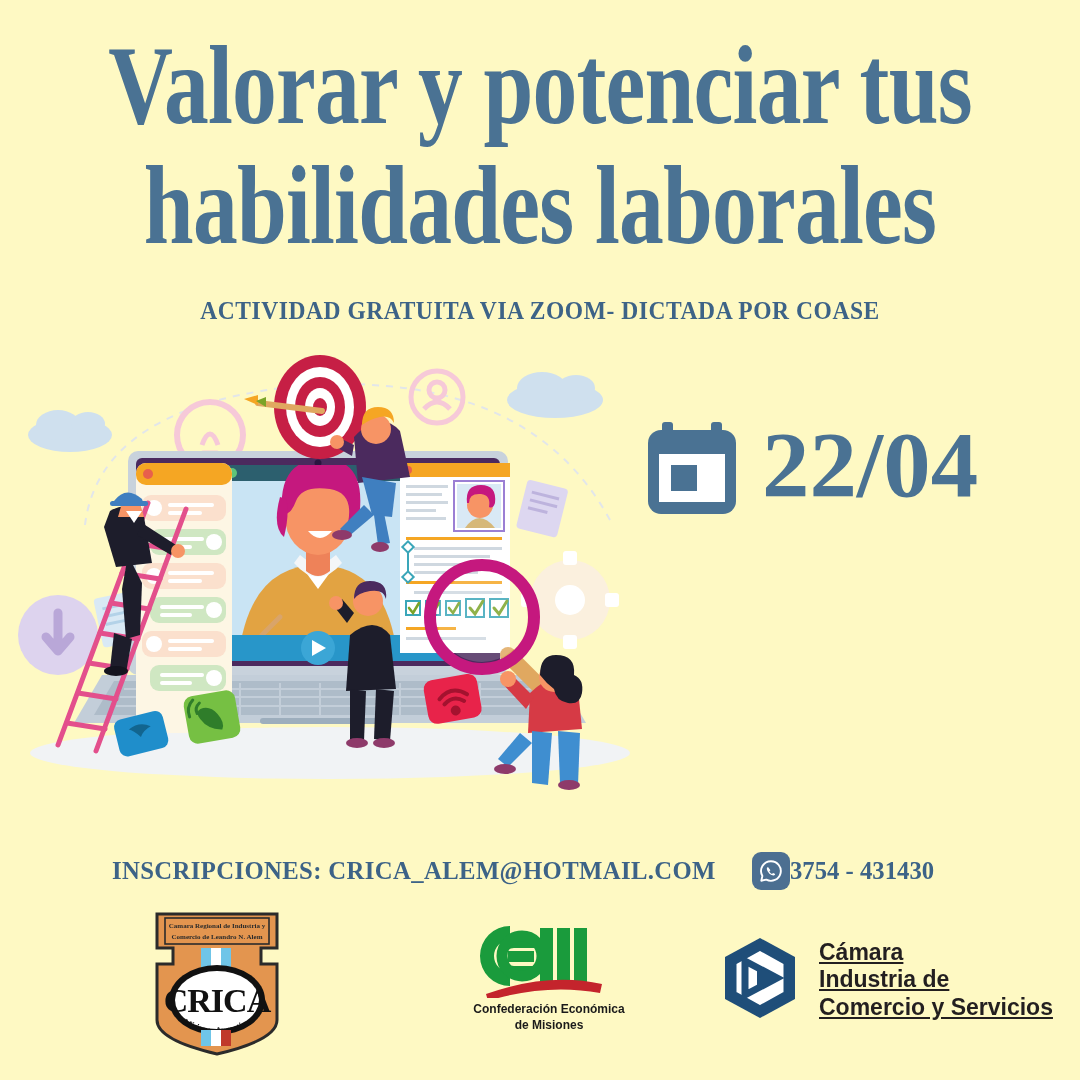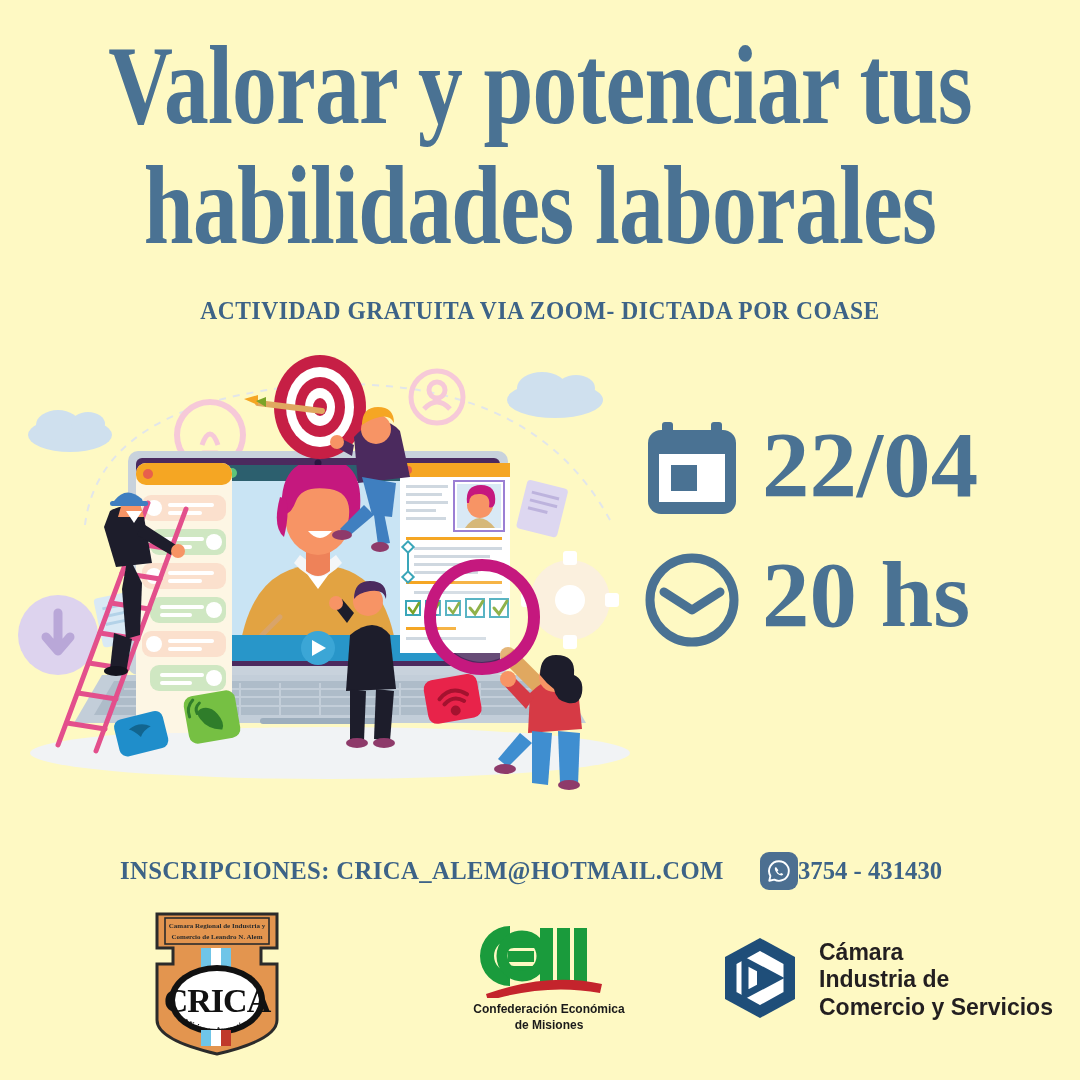--- a/index.html
+++ b/index.html
@@ -32,38 +32,38 @@
   .datetime{position:absolute;left:640px;top:418px;width:430px;}
   .dt-row{display:flex;gap:18px;height:130px;}
   .dt-row .label{
     color:#4a7293;font-family:"Liberation Serif", serif;
     font-weight:700;font-size:93px;line-height:1;
     transform:scaleX(1.02);transform-origin:0 50%;white-space:nowrap;
   }
   .icon-cal,.icon-clock{flex:0 0 auto;}
 
   
-  .contact{position:absolute;left:8px;top:852px;width:996px;height:44px;}
+  .contact{position:absolute;left:0;top:852px;width:996px;height:44px;}
   .inscrip{
     position:absolute;left:112px;top:4px;color:#3d6387;
     font-family:"Liberation Serif", serif;font-weight:700;
     font-size:26px;letter-spacing:.4px;transform:scaleX(.95);transform-origin:0 50%;
     white-space:nowrap;
   }
   .wa-wrap{position:absolute;left:752px;top:0;display:flex;align-items:center;}
   .wa-badge{width:38px;height:38px;border-radius:9px;background:#4c6f91;display:flex;align-items:center;justify-content:center;}
   .wa-num{color:#3d6387;font-family:"Liberation Serif", serif;font-weight:700;font-size:26px;white-space:nowrap;transform:scaleX(.95);transform-origin:0 50%;}
 
   
   .logos{position:absolute;left:9px;top:900px;width:1080px;height:180px;}
   .logo-crica{position:absolute;left:128px;top:8px;width:160px;height:150px;}
   .logo-cem{position:absolute;left:410px;top:18px;width:260px;height:140px;text-align:center;}
   .cem-cap{font-family:"Liberation Sans", sans-serif;font-weight:700;font-size:12px;color:#1a1a1a;line-height:1.3;margin-top:4px;}
   .logo-cacs{position:absolute;left:708px;top:30px;width:360px;height:100px;display:flex;align-items:center;gap:16px;}
-  .cacs-txt{font-family:"Liberation Sans", sans-serif;font-weight:700;font-size:23px;color:#231f20;line-height:1.18;}
+  .cacs-txt{font-family:"Liberation Sans", sans-serif;font-weight:700;font-size:23px;color:#231f20;line-height:1.18;text-decoration:underline;}
 
   
   .illus{position:absolute;left:10px;top:345px;width:640px;height:450px;}
   .illus svg{display:block;}
 </style>
 </head>
 <body>
 
 <div class="poster">
 
@@ -400,29 +400,20 @@
           <rect x="22" y="4" width="11" height="18" rx="3" fill="#4a7293"></rect>
           <rect x="71" y="4" width="11" height="18" rx="3" fill="#4a7293"></rect>
           <rect x="8" y="12" width="88" height="84" rx="13" fill="#4a7293"></rect>
           <rect x="19" y="36" width="66" height="48" fill="#ffffff"></rect>
           <rect x="31" y="47" width="26" height="26" fill="#4a7293"></rect>
         </svg>
       </span>
       <span class="label">22/04</span>
     </div>
 
-    <div class="dt-row">
-      <span class="icon-clock">
-        <svg width="104" height="104" viewBox="0 0 104 104" xmlns="http://www.w3.org/2000/svg">
-          <circle cx="52" cy="52" r="42" fill="none" stroke="#4a7293" stroke-width="9"></circle>
-          <path d="M24 44 L52 62 L80 44" fill="none" stroke="#4a7293" stroke-width="9" stroke-linecap="round" stroke-linejoin="round"></path>
-        </svg>
-      </span>
-      <span class="label">20 hs</span>
-    </div>
   </div>
 
   <div class="contact">
     <div class="inscrip">INSCRIPCIONES:  CRICA_ALEM@HOTMAIL.COM</div>
     <div class="wa-wrap">
       <span class="wa-badge">
         <svg width="26" height="26" viewBox="0 0 26 26" xmlns="http://www.w3.org/2000/svg">
           <path d="M13 3.2 A9.8 9.8 0 0 0 4.4 17.9 L3.3 22.7 L8.3 21.6 A9.8 9.8 0 1 0 13 3.2 Z" fill="none" stroke="#ffffff" stroke-width="1.9" stroke-linejoin="round"></path>
           <path d="M10 9.1 q-1.4 0.4 -1.2 2 q0.3 2.6 2.6 4.6 q2.2 1.9 4.3 1.8 q1.3 -0.1 1.5 -1.4 l-2.1 -1.2 l-1.2 1.1 q-1.6 -0.9 -2.6 -2.6 l1.1 -1.2 Z" fill="#ffffff"></path>
         </svg>

